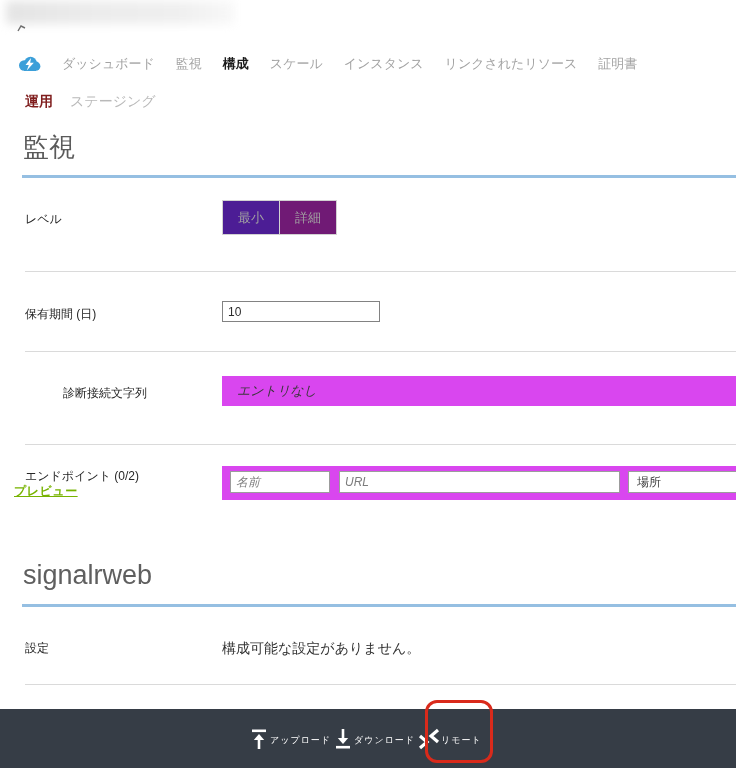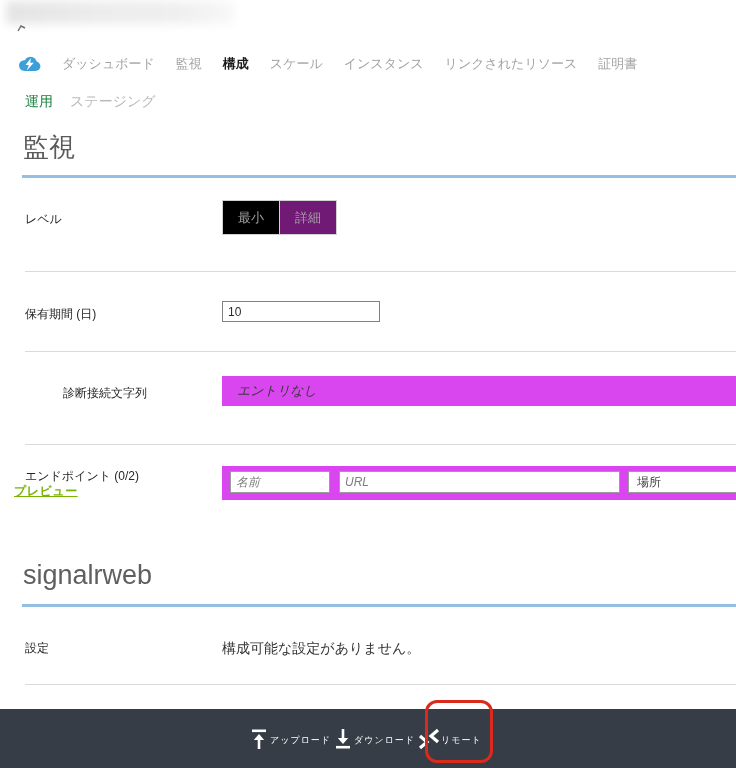--- a/index.html
+++ b/index.html
@@ -15,34 +15,34 @@
 
   
   .tabbar { position:absolute; left:18px; top:54px; height:20px;
     display:flex; align-items:center; gap:21px; white-space:nowrap; }
   .tab { font-size:13px; color:#a3a3a3; cursor:pointer; }
   .tab.active { color:#1b1b1b; font-weight:bold; }
 
   
   .slot-tabs { position:absolute; left:25px; top:93px; display:flex; gap:17px; align-items:baseline; }
   .slot { font-size:14px; }
-  .slot.active { color:#15803d; font-weight:normal; }
+  .slot.active { color:#7f1d1d; font-weight:bold; }
   .slot.inactive { color:#b9b9b9; }
 
   .section-heading { position:absolute; left:23px; font-size:26px; font-weight:300; color:#5a5a5a; }
   .blue-rule { position:absolute; left:22px; width:714px; height:3px; background:#95bfe2; }
 
   .form-label { position:absolute; left:25px; font-size:12px; color:#262626; }
   .divider { position:absolute; left:25px; width:711px; height:1px; background:#dadada; }
 
   
   .toggle-group { position:absolute; left:222px; top:200px; display:flex; }
   .toggle-btn { width:58px; height:35px; font-size:13px; color:#a2a2a2;
     display:flex; align-items:center; justify-content:center; border:1px solid #d2d2d2; }
-  .toggle-btn.selected { background:#000000; }
+  .toggle-btn.selected { background:#4c1d95; }
   .toggle-btn.unselected { background:#701a75; margin-left:-1px; }
 
   .text-input { position:absolute; border:1px solid #828282; background:#fff;
     font-size:12px; color:#2b2b2b; padding:0 5px;
     font-family:"Liberation Sans","DejaVu Sans",sans-serif; }
   .gray-strip { position:absolute; left:222px; width:514px; background:#d946ef; }
   .empty-italic { font-style:italic; font-size:13px; color:#383838; line-height:30px; padding-left:15px; }
 
   .endpoint-input { border:1px solid #9c9c9c; }
   .endpoint-input::placeholder { font-style:italic; color:#7c7c7c; opacity:1; }

